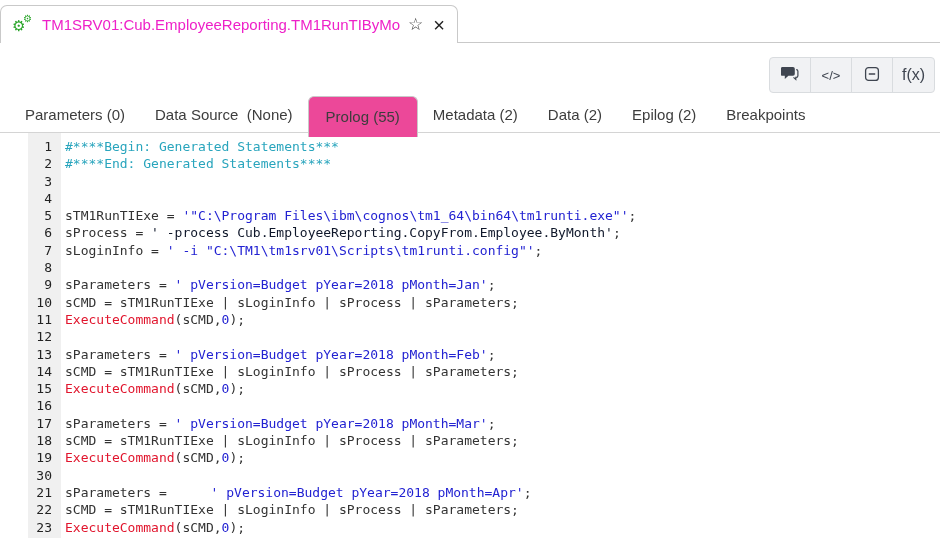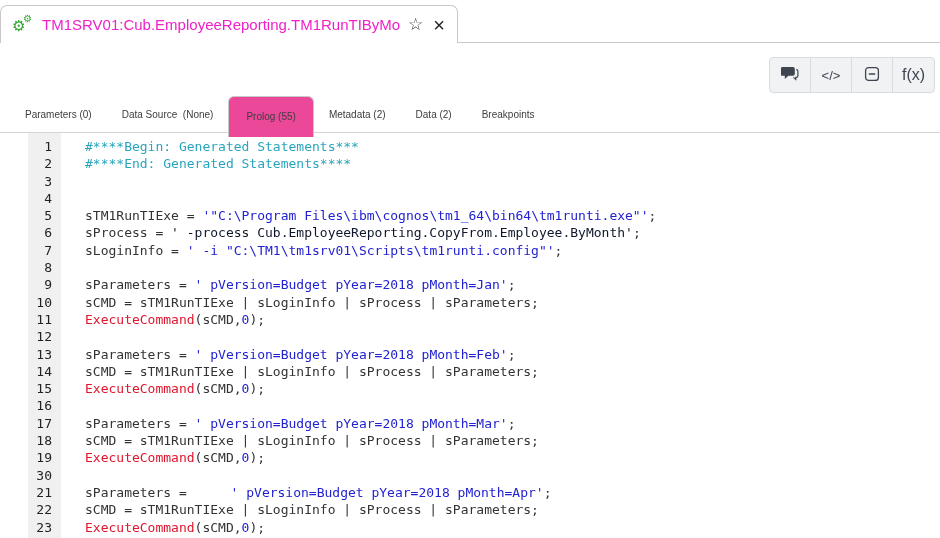--- a/index.html
+++ b/index.html
@@ -28,35 +28,35 @@
                border-right:1px solid #d9dcdf; color:#3f4550; cursor:pointer;
                display:flex; align-items:center; justify-content:center;
                font-family:"Liberation Sans", sans-serif; font-size:13px; }
   .btn-group button:last-child { border-right:none; }
   .code-glyph { font-size:13px; letter-spacing:0; color:#3f4550; }
   .fx-glyph { font-size:16px; color:#3f4550; }
 
   
   .subtabs { display:flex; align-items:flex-end; padding-left:10px;
              border-bottom:1px solid #d4d4d4; height:37px; position:relative; }
-  .subtab { color:#3d3d3d; font-size:10px; line-height:35px; padding:0 15px;
+  .subtab { color:#3d3d3d; font-size:15px; line-height:35px; padding:0 15px;
             white-space:pre; cursor:pointer; }
   .subtab.active { background:#ec4899; border:1px solid #c9c9c9; border-bottom:none;
             border-radius:6px 6px 0 0; line-height:40px; height:41px;
             margin-bottom:-5px; position:relative; z-index:2; padding:0 17px; }
 
   
   .editor { position:relative; flex:1 1 auto; padding-top:5px; height:100%;
             font-family:"DejaVu Sans Mono", monospace; font-size:13px; }
   .gutter-bg { position:absolute; left:28px; top:0; bottom:0; width:33px;
                background:#f0f0f0; }
   .code-line { display:flex; line-height:17.3px; position:relative; white-space:pre; }
   .ln { flex:0 0 auto; width:61px; padding-left:28px; padding-right:9px;
         text-align:right; color:#222; cursor:pointer; }
-  .code { flex:1 1 auto; padding-left:24px; cursor:text; }
+  .code { flex:1 1 auto; padding-left:4px; cursor:text; }
 
   .page { display:flex; flex-direction:column; height:538px; }
 </style>
 </head>
 <body>
 
 <div class="page">
 
   <div class="doc-strip">
     <div class="doc-tab">
@@ -96,20 +96,21 @@
       </button>
     </div>
   </div>
 
   <div class="subtabs" id="subtabs">
       <div class="subtab">Parameters (0)</div>
       <div class="subtab">Data Source  (None)</div>
       <div class="subtab active">Prolog (55)</div>
       <div class="subtab">Metadata (2)</div>
       <div class="subtab">Data (2)</div>
+      <div class="subtab">Epilog (2)</div>
       <div class="subtab">Breakpoints</div>
     </div>
 
   <div class="editor" id="editor">
     <div class="gutter-bg"></div>
   <div class="code-line"><span class="ln">1</span><span class="code"><span style="color: rgb(41, 165, 189);">#****Begin: Generated Statements***</span></span></div>
       <div class="code-line"><span class="ln">2</span><span class="code"><span style="color: rgb(41, 165, 189);">#****End: Generated Statements****</span></span></div>
       <div class="code-line"><span class="ln">3</span><span class="code"></span></div>
       <div class="code-line"><span class="ln">4</span><span class="code"></span></div>
       <div class="code-line"><span class="ln">5</span><span class="code"><span style="color: rgb(51, 51, 51);">sTM1RunTIExe = </span><span style="color: rgb(34, 34, 210);">'"C:\Program Files\ibm\cognos\tm1_64\bin64\tm1runti.exe"'</span><span style="color: rgb(51, 51, 51);">;</span></span></div>

